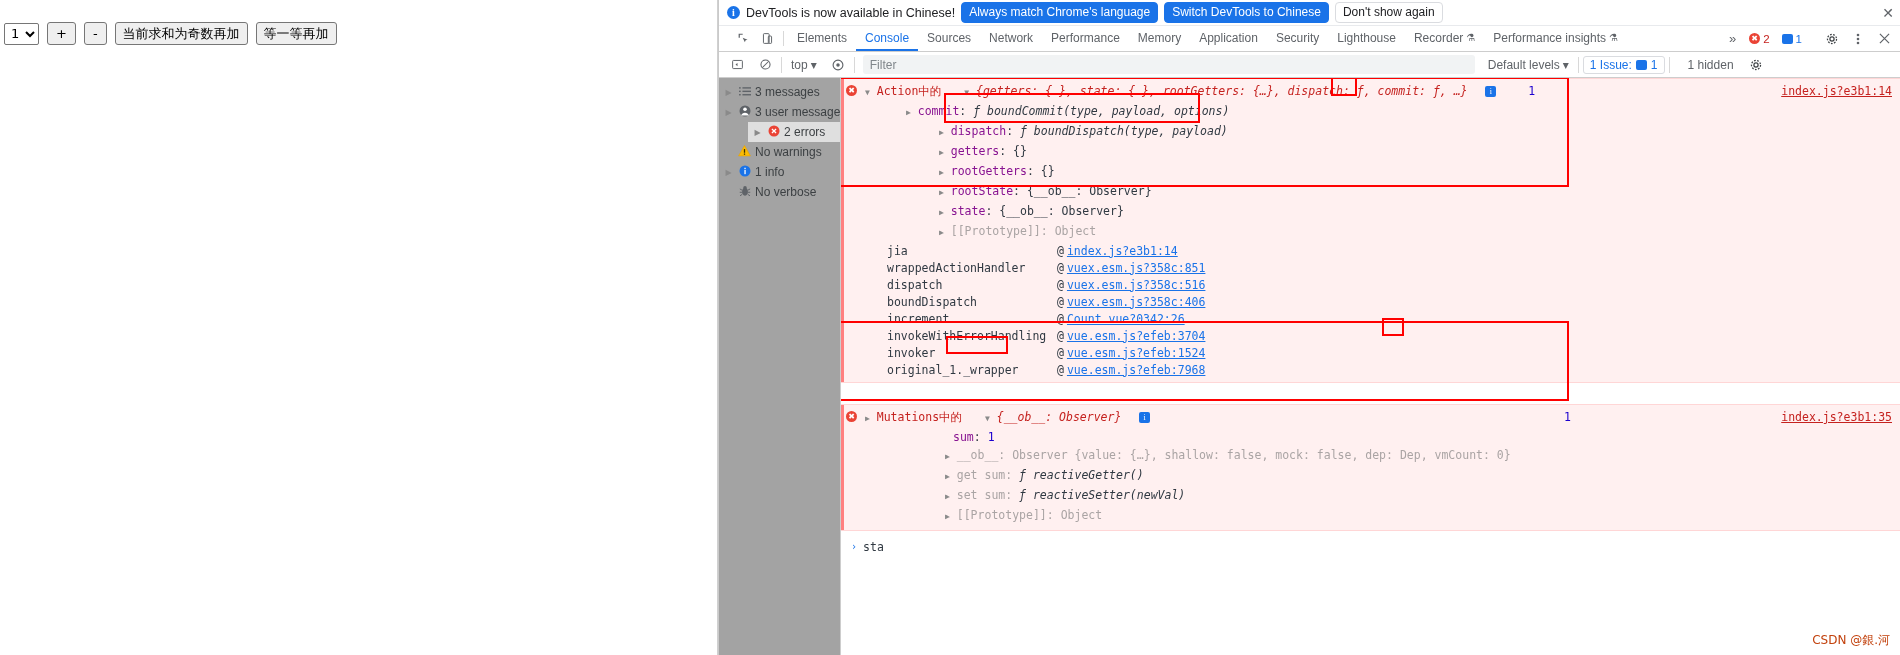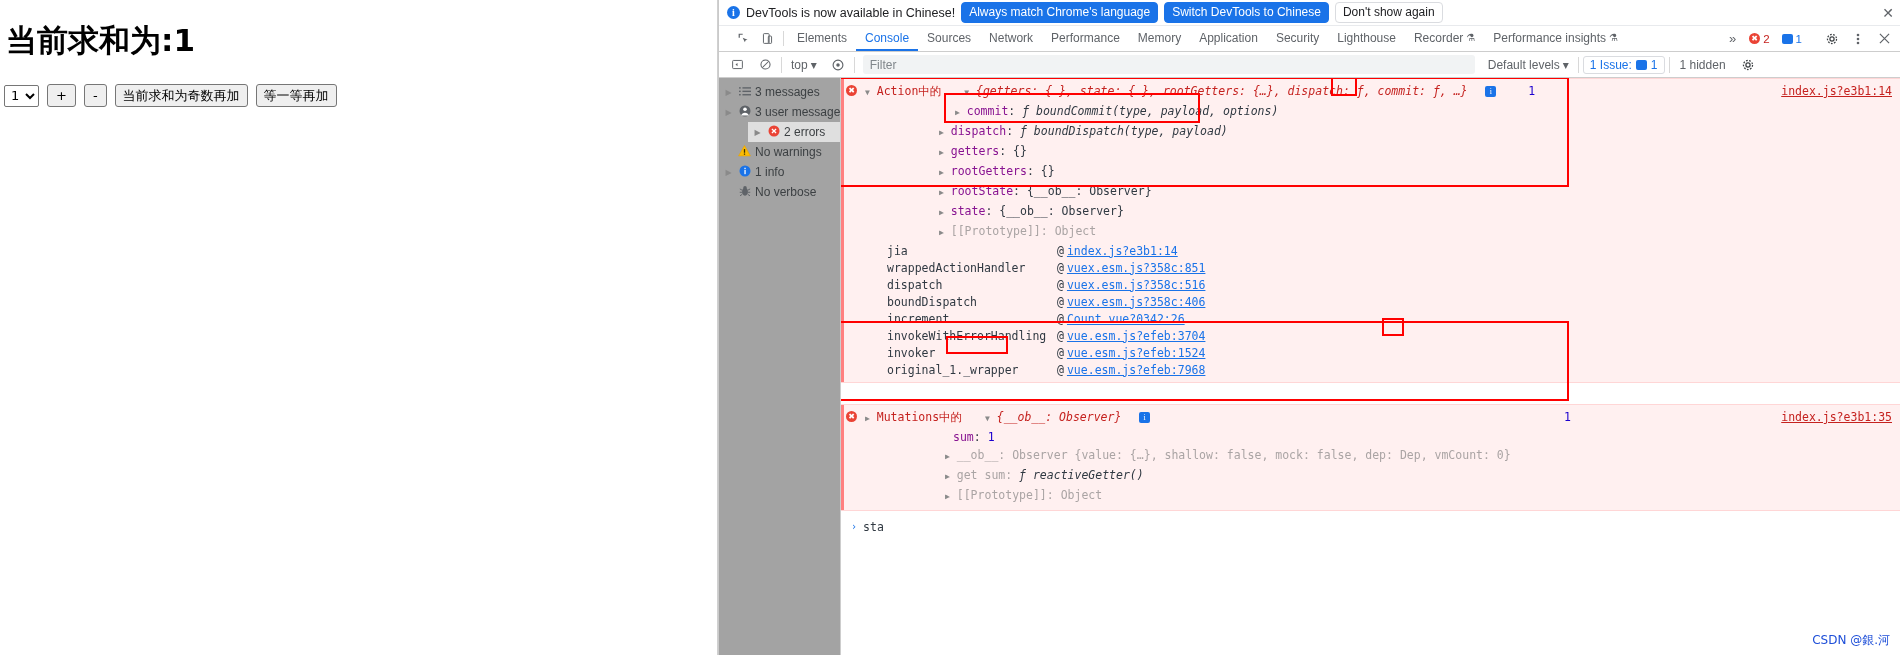--- a/index.html
+++ b/index.html
@@ -119,21 +119,21 @@
   #filter-input::placeholder { color:#80868b; }
   .lvl-select {
     font-size: 12px; color: #5f6368; cursor: pointer; padding: 0 5px;
     display: flex; align-items: center; gap: 3px; white-space: nowrap;
   }
   .issues-pill {
     display: flex; align-items: center; gap: 4px; font-size: 12px;
     color: #1a73e8; padding: 1px 6px; border: 1px solid #dadce0;
     border-radius: 3px; cursor: pointer; white-space: nowrap;
   }
-  .hidden-pill { font-size: 12px; color: #5f6368; padding: 0 6px; white-space: nowrap; }
+  .hidden-pill { font-size: 12px; color: #5f6368; padding: 0 6px; white-space: nowrap; margin-left: 8px; }
   .toolsep { width:1px; height:16px; background:#d8d8d8; flex:none; }
 
   
   #console-body { display: flex; height: 577px; position: relative; }
 
   
   #console-sidebar {
     width: 122px; flex: none; border-right: 1px solid #cdcdcd;
     background: #a3a3a3; padding-top: 4px; font-size: 12px;
   }
@@ -205,32 +205,31 @@
   #prompt-row {
     display: flex; align-items: center; gap: 6px; padding-left: 10px;
     height: 18px; margin-top: 7px;
   }
   .prompt-chev { color: #1a73e8; font-size: 10px; }
   #prompt-text { color: #303942; }
 
   
   #watermark {
     position: absolute; right: 10px; bottom: 6px;
-    font-size: 12px; color: #1d4ed8;
+    font-size: 12px; color: #c2410c;
     font-family: "DejaVu Sans", "Liberation Sans", sans-serif;
   }
   .nowrap { white-space: nowrap; }
 </style>
 </head>
 <body>
 
 <div id="root">
 
   <div id="page-pane">
-    <h1 id="page-title">当前求和为:1</h1>
     <div id="page-controls">
       <select class="pg-select">
         <option>1</option>
         <option>2</option>
         <option>3</option>
       </select>
       <button class="pg-btn sq">+</button>
       <button class="pg-btn sq">-</button>
       <button class="pg-btn">当前求和为奇数再加</button>
       <button class="pg-btn">等一等再加</button>
@@ -466,21 +465,21 @@
             <span style="display:inline-block;width:9px"></span>
             <span class="tri tri-d"></span>
             <span class="obj-italic">{getters: {…}, state: {…}, rootGetters: {…}, dispatch: ƒ, commit: ƒ, …}</span>
             <span style="display:inline-block;width:4px"></span>
             <span class="info-badge-sm">i</span>
             <span style="display:inline-block;width:18px"></span>
             <span class="val-num">1</span>
             <span class="src-link">index.js?e3b1:14</span>
           </div>
 
-          <div class="err-line" style="padding-left:114px;">
+          <div class="err-line" style="padding-left:65px;">
             <span class="tri tri-r"></span>
             <span class="prop-name">commit</span><span class="val-plain">: </span><span class="val-fn">ƒ boundCommit(type, payload, options)</span>
           </div>
           <div class="err-line" style="padding-left:98px;">
             <span class="tri tri-r"></span>
             <span class="prop-name">dispatch</span><span class="val-plain">: </span><span class="val-fn">ƒ boundDispatch(type, payload)</span>
           </div>
           <div class="err-line" style="padding-left:98px;">
             <span class="tri tri-r"></span>
             <span class="prop-name">getters</span><span class="val-plain">: </span><span class="val-plain">{}</span>
@@ -567,20 +566,24 @@
           <div class="err-line nowrap" style="padding-left:104px;">
             <span class="tri tri-r"></span>
             <span class="prop-name-dim">__ob__</span><span class="prop-name-dim">: </span><span class="prop-name-dim">Observer {value: {…}, shallow: false, mock: false, dep: Dep, vmCount: 0}</span>
           </div>
           <div class="err-line" style="padding-left:104px;">
             <span class="tri tri-r"></span>
             <span class="prop-name-dim">get sum</span><span class="prop-name-dim">: </span><span class="val-fn">ƒ reactiveGetter()</span>
           </div>
           <div class="err-line" style="padding-left:104px;">
             <span class="tri tri-r"></span>
+            <span class="prop-name-dim">set sum</span><span class="prop-name-dim">: </span><span class="val-fn">ƒ reactiveSetter(newVal)</span>
+          </div>
+          <div class="err-line" style="padding-left:104px;">
+            <span class="tri tri-r"></span>
             <span class="prop-name-dim">[[Prototype]]</span><span class="prop-name-dim">: </span><span class="prop-name-dim">Object</span>
           </div>
         </div>
 
         <div id="prompt-row" class="mono">
           <span class="prompt-chev">›</span>
           <span id="prompt-text">sta</span>
         </div>
 
         <div class="annot" style="left:-6px;  top:-1px;  width:734px; height:110px;"></div>

